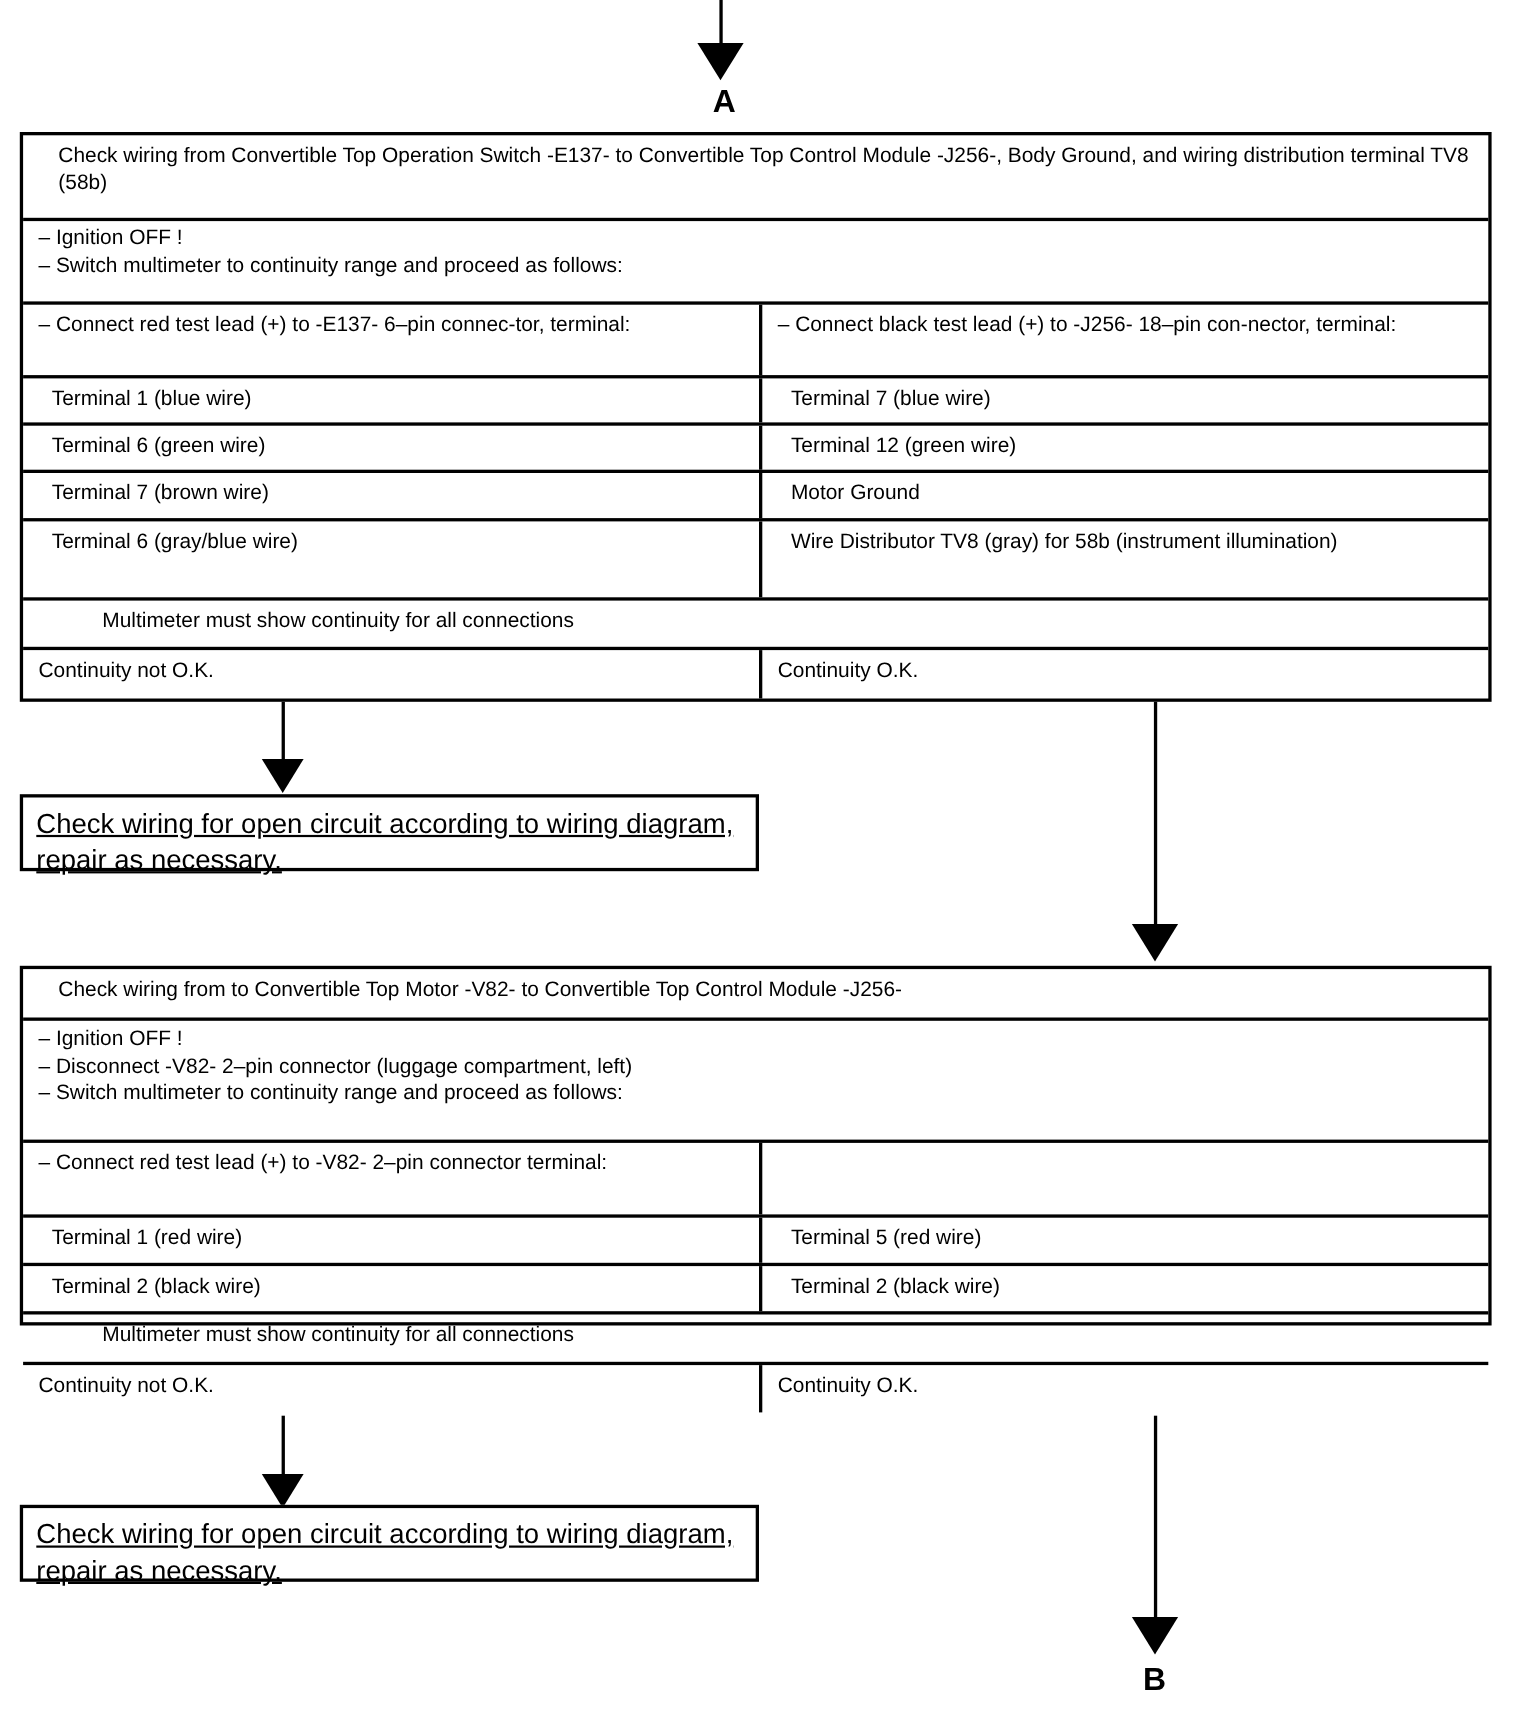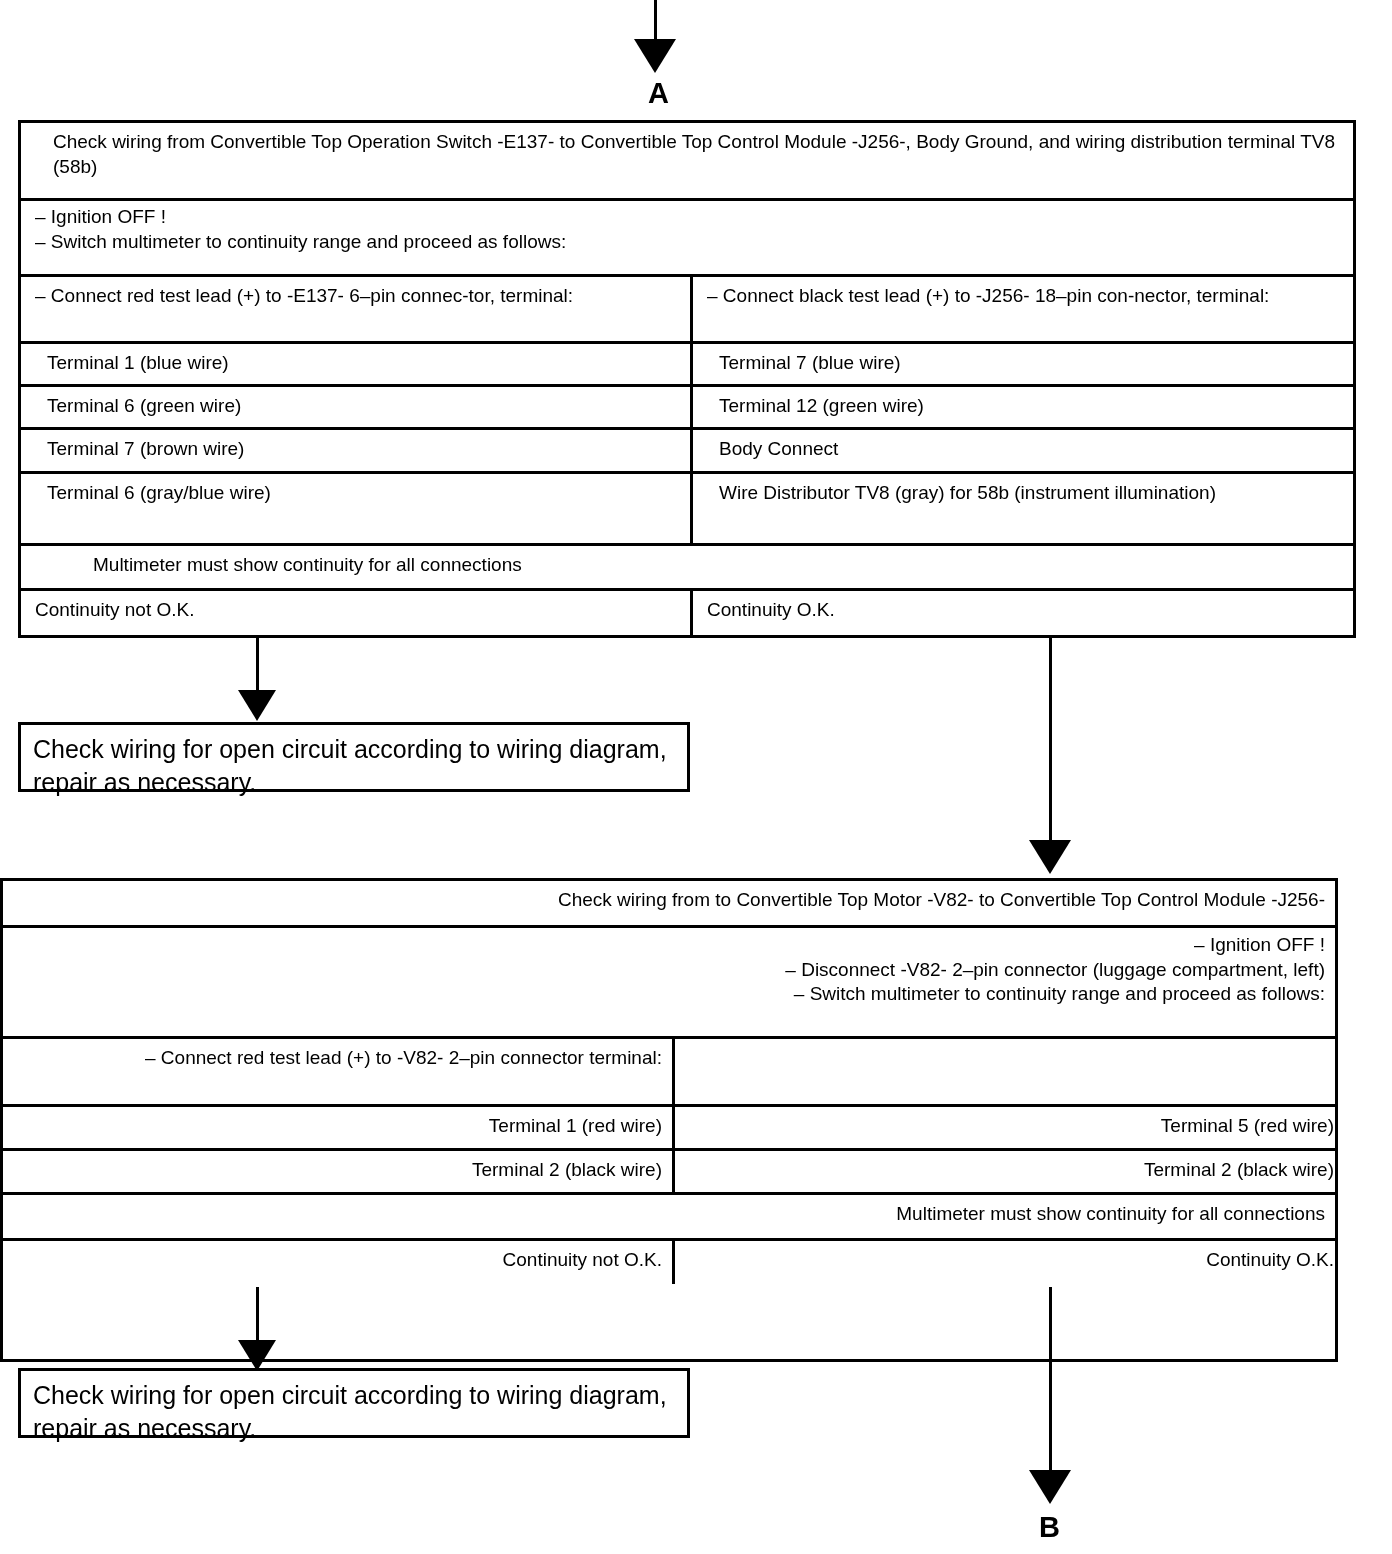--- a/index.html
+++ b/index.html
@@ -50,20 +50,21 @@
   .flowbox {
     position: absolute;
     border: 3px solid #000000;
     box-sizing: border-box;
     background: #ffffff;
   }
   .simple-box {
     padding: 8px 10px 10px 12px;
     font-size: 25px;
     line-height: 1.30;
+    text-decoration: underline;
   }
 
   .ftable {
     position: absolute;
     box-sizing: border-box;
     border: 3px solid #000000;
     background: #ffffff;
     border-collapse: collapse;
   }
   .ftable .trow {
@@ -135,21 +136,21 @@
       <div class="cell right indent">Terminal 7 (blue wire)</div>
     </div>
 
     <div class="trow" style="height:43px;">
       <div class="cell left indent">Terminal 6 (green wire)</div>
       <div class="cell right indent">Terminal 12 (green wire)</div>
     </div>
 
     <div class="trow" style="height:44px;">
       <div class="cell left indent">Terminal 7 (brown wire)</div>
-      <div class="cell right indent">Body Connect</div>
+      <div class="cell right indent">Motor Ground</div>
     </div>
 
     <div class="trow" style="height:72px;">
       <div class="cell left indent">Terminal 6 (gray/blue wire)</div>
       <div class="cell right indent">Wire Distributor TV8 (gray) for 58b (instrument illumination)</div>
     </div>
 
     <div class="trow" style="height:45px;">
       <div class="cell full center-ish">Multimeter must show continuity for all connections</div>
     </div>
@@ -163,21 +164,21 @@
   <div class="vline" style="left:256px; top:638px; height:56px;"></div>
   <div class="arrowhead small" style="left:238px; top:690px;"></div>
 
   <div class="flowbox simple-box" style="left:18px; top:722px; width:672px; height:70px;">
     <span>Check wiring for open circuit according to wiring diagram, repair as necessary.</span>
   </div>
 
   <div class="vline" style="left:1049px; top:638px; height:203px;"></div>
   <div class="arrowhead" style="left:1029px; top:840px;"></div>
 
-  <div class="ftable" style="left:0; top:878px; width:1338px; height:484px;text-align:right;">
+  <div class="ftable" style="left:18px; top:878px; width:1338px; height:327px;">
 
     <div class="trow" style="height:47px;">
       <div class="cell full title">Check wiring from to Convertible Top Motor -V82- to Convertible Top Control Module -J256-</div>
     </div>
 
     <div class="trow" style="height:111px;">
       <div class="cell full" style="padding-top:5px;">
         <span class="hint-line">– Ignition OFF !</span>
         <span class="hint-line">– Disconnect -V82- 2–pin connector (luggage compartment, left)</span>
         <span class="hint-line">– Switch multimeter to continuity range and proceed as follows:</span>

